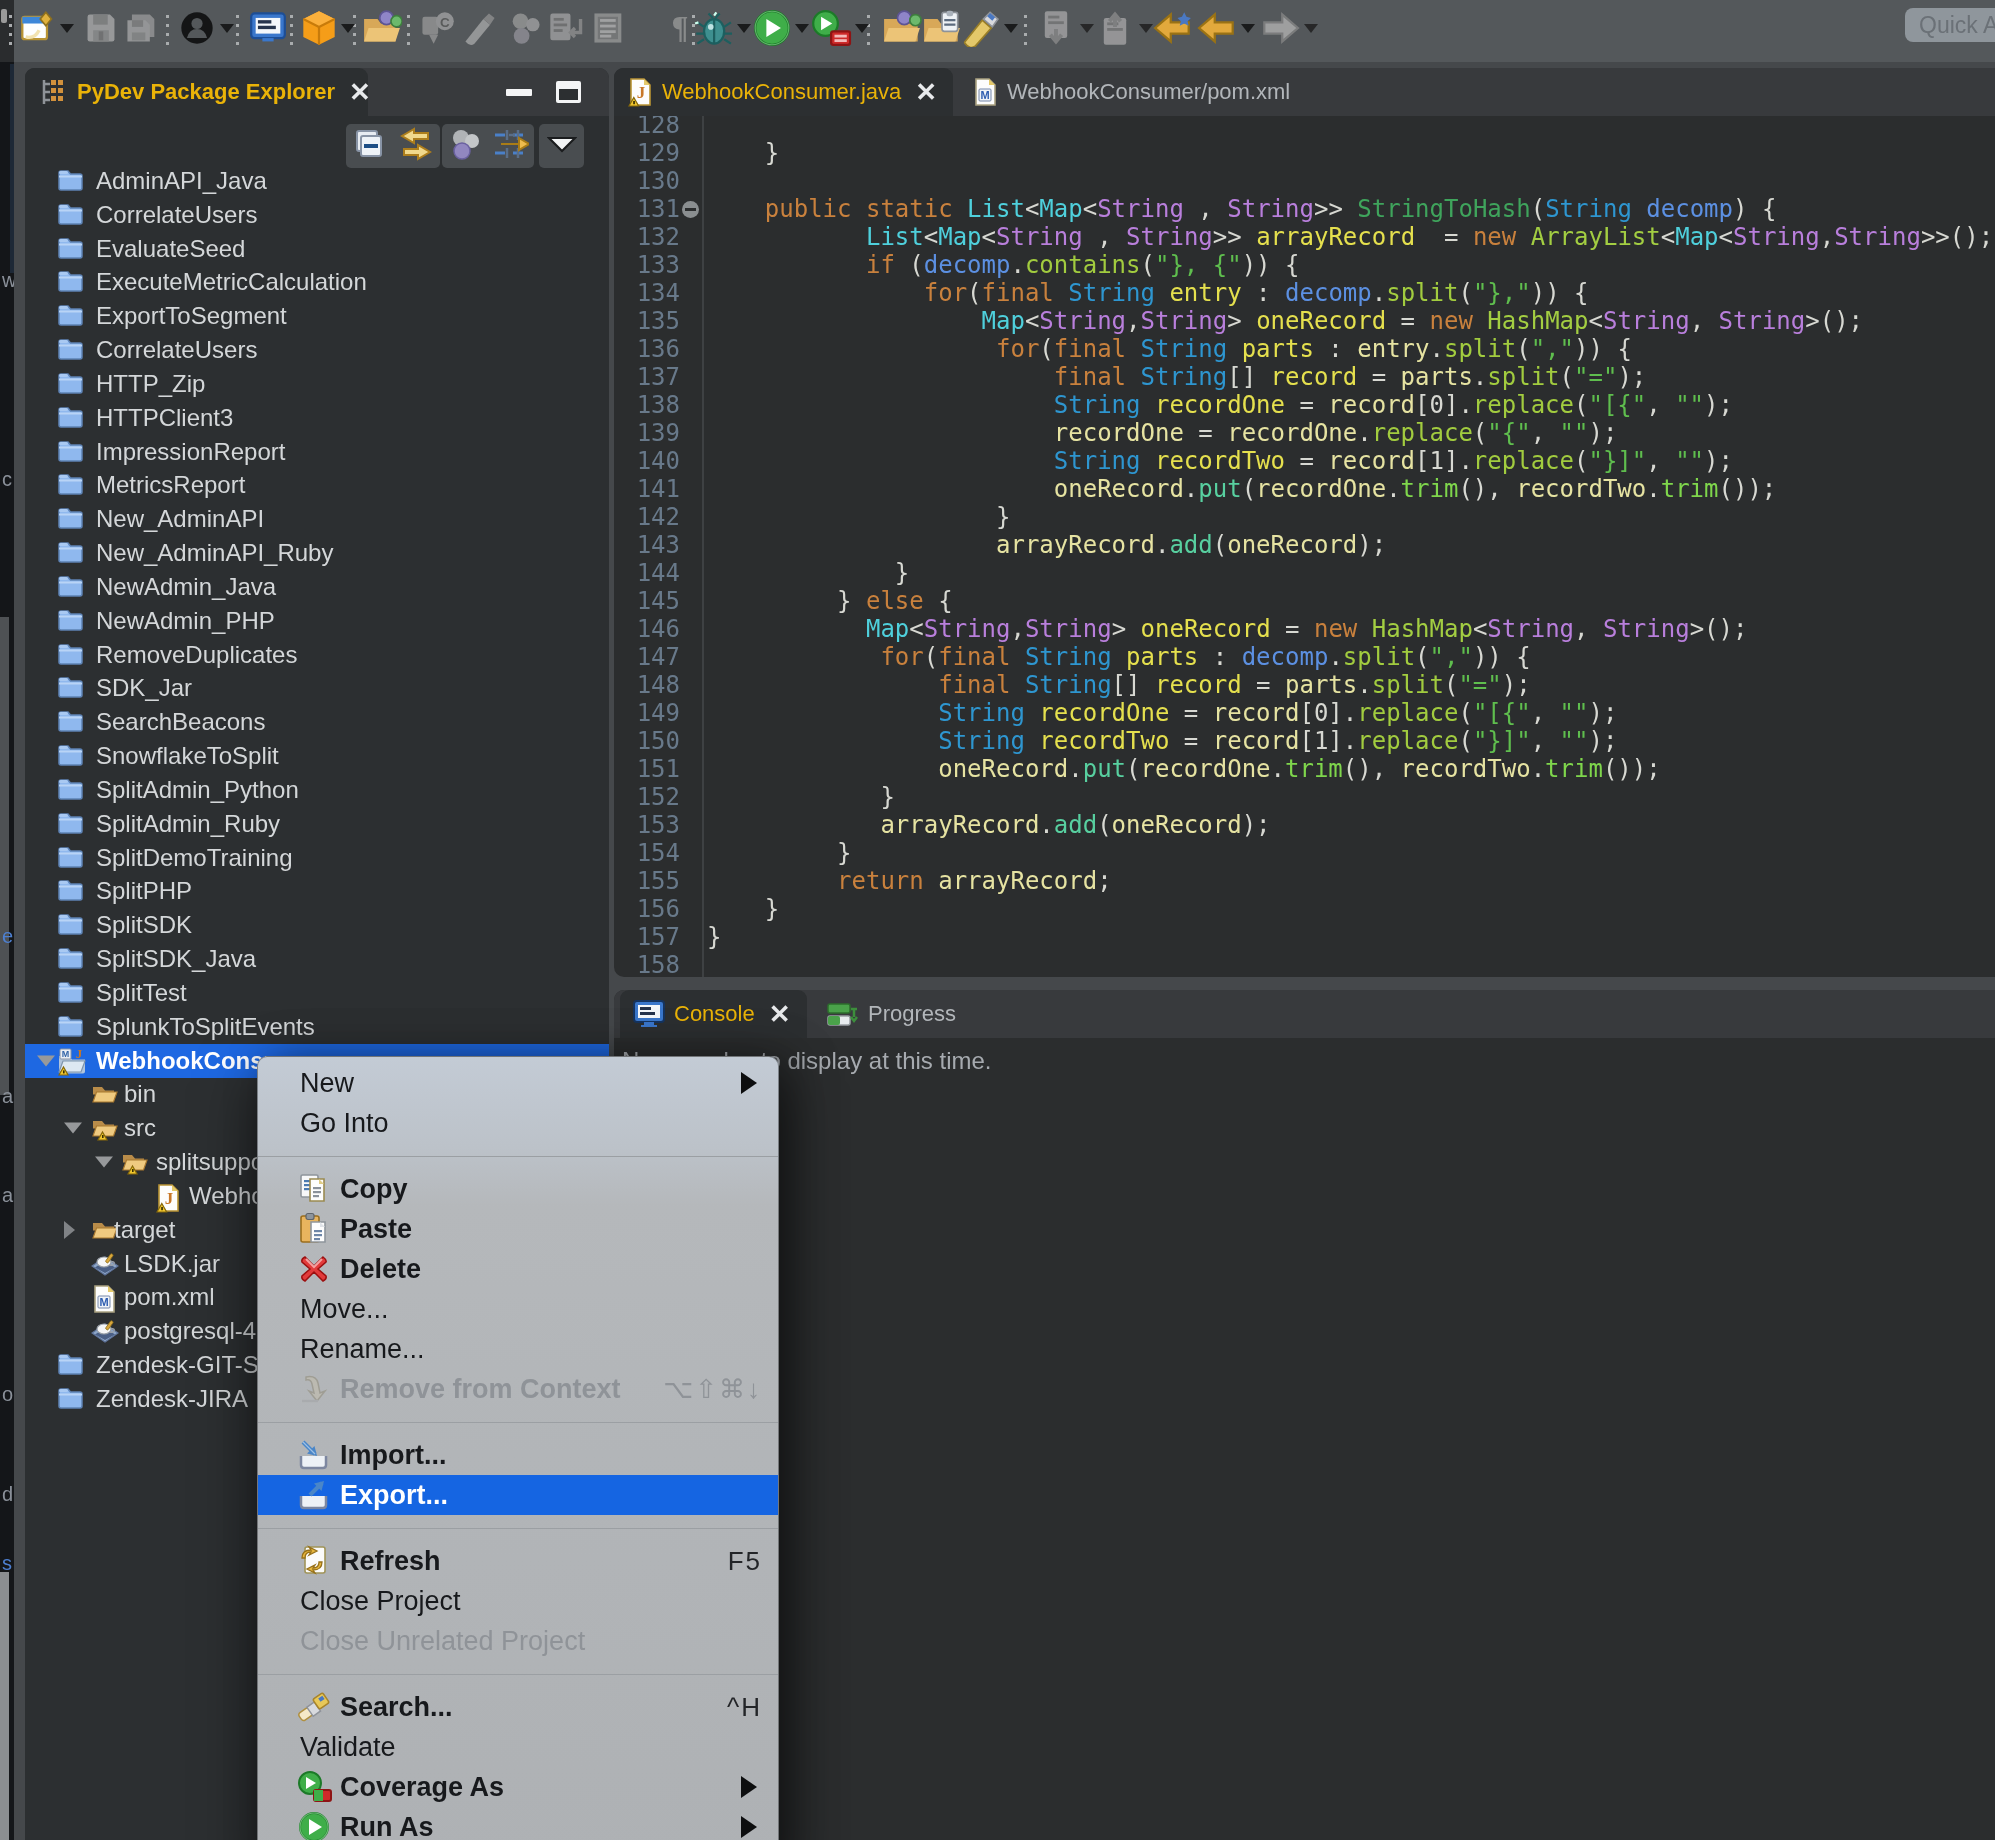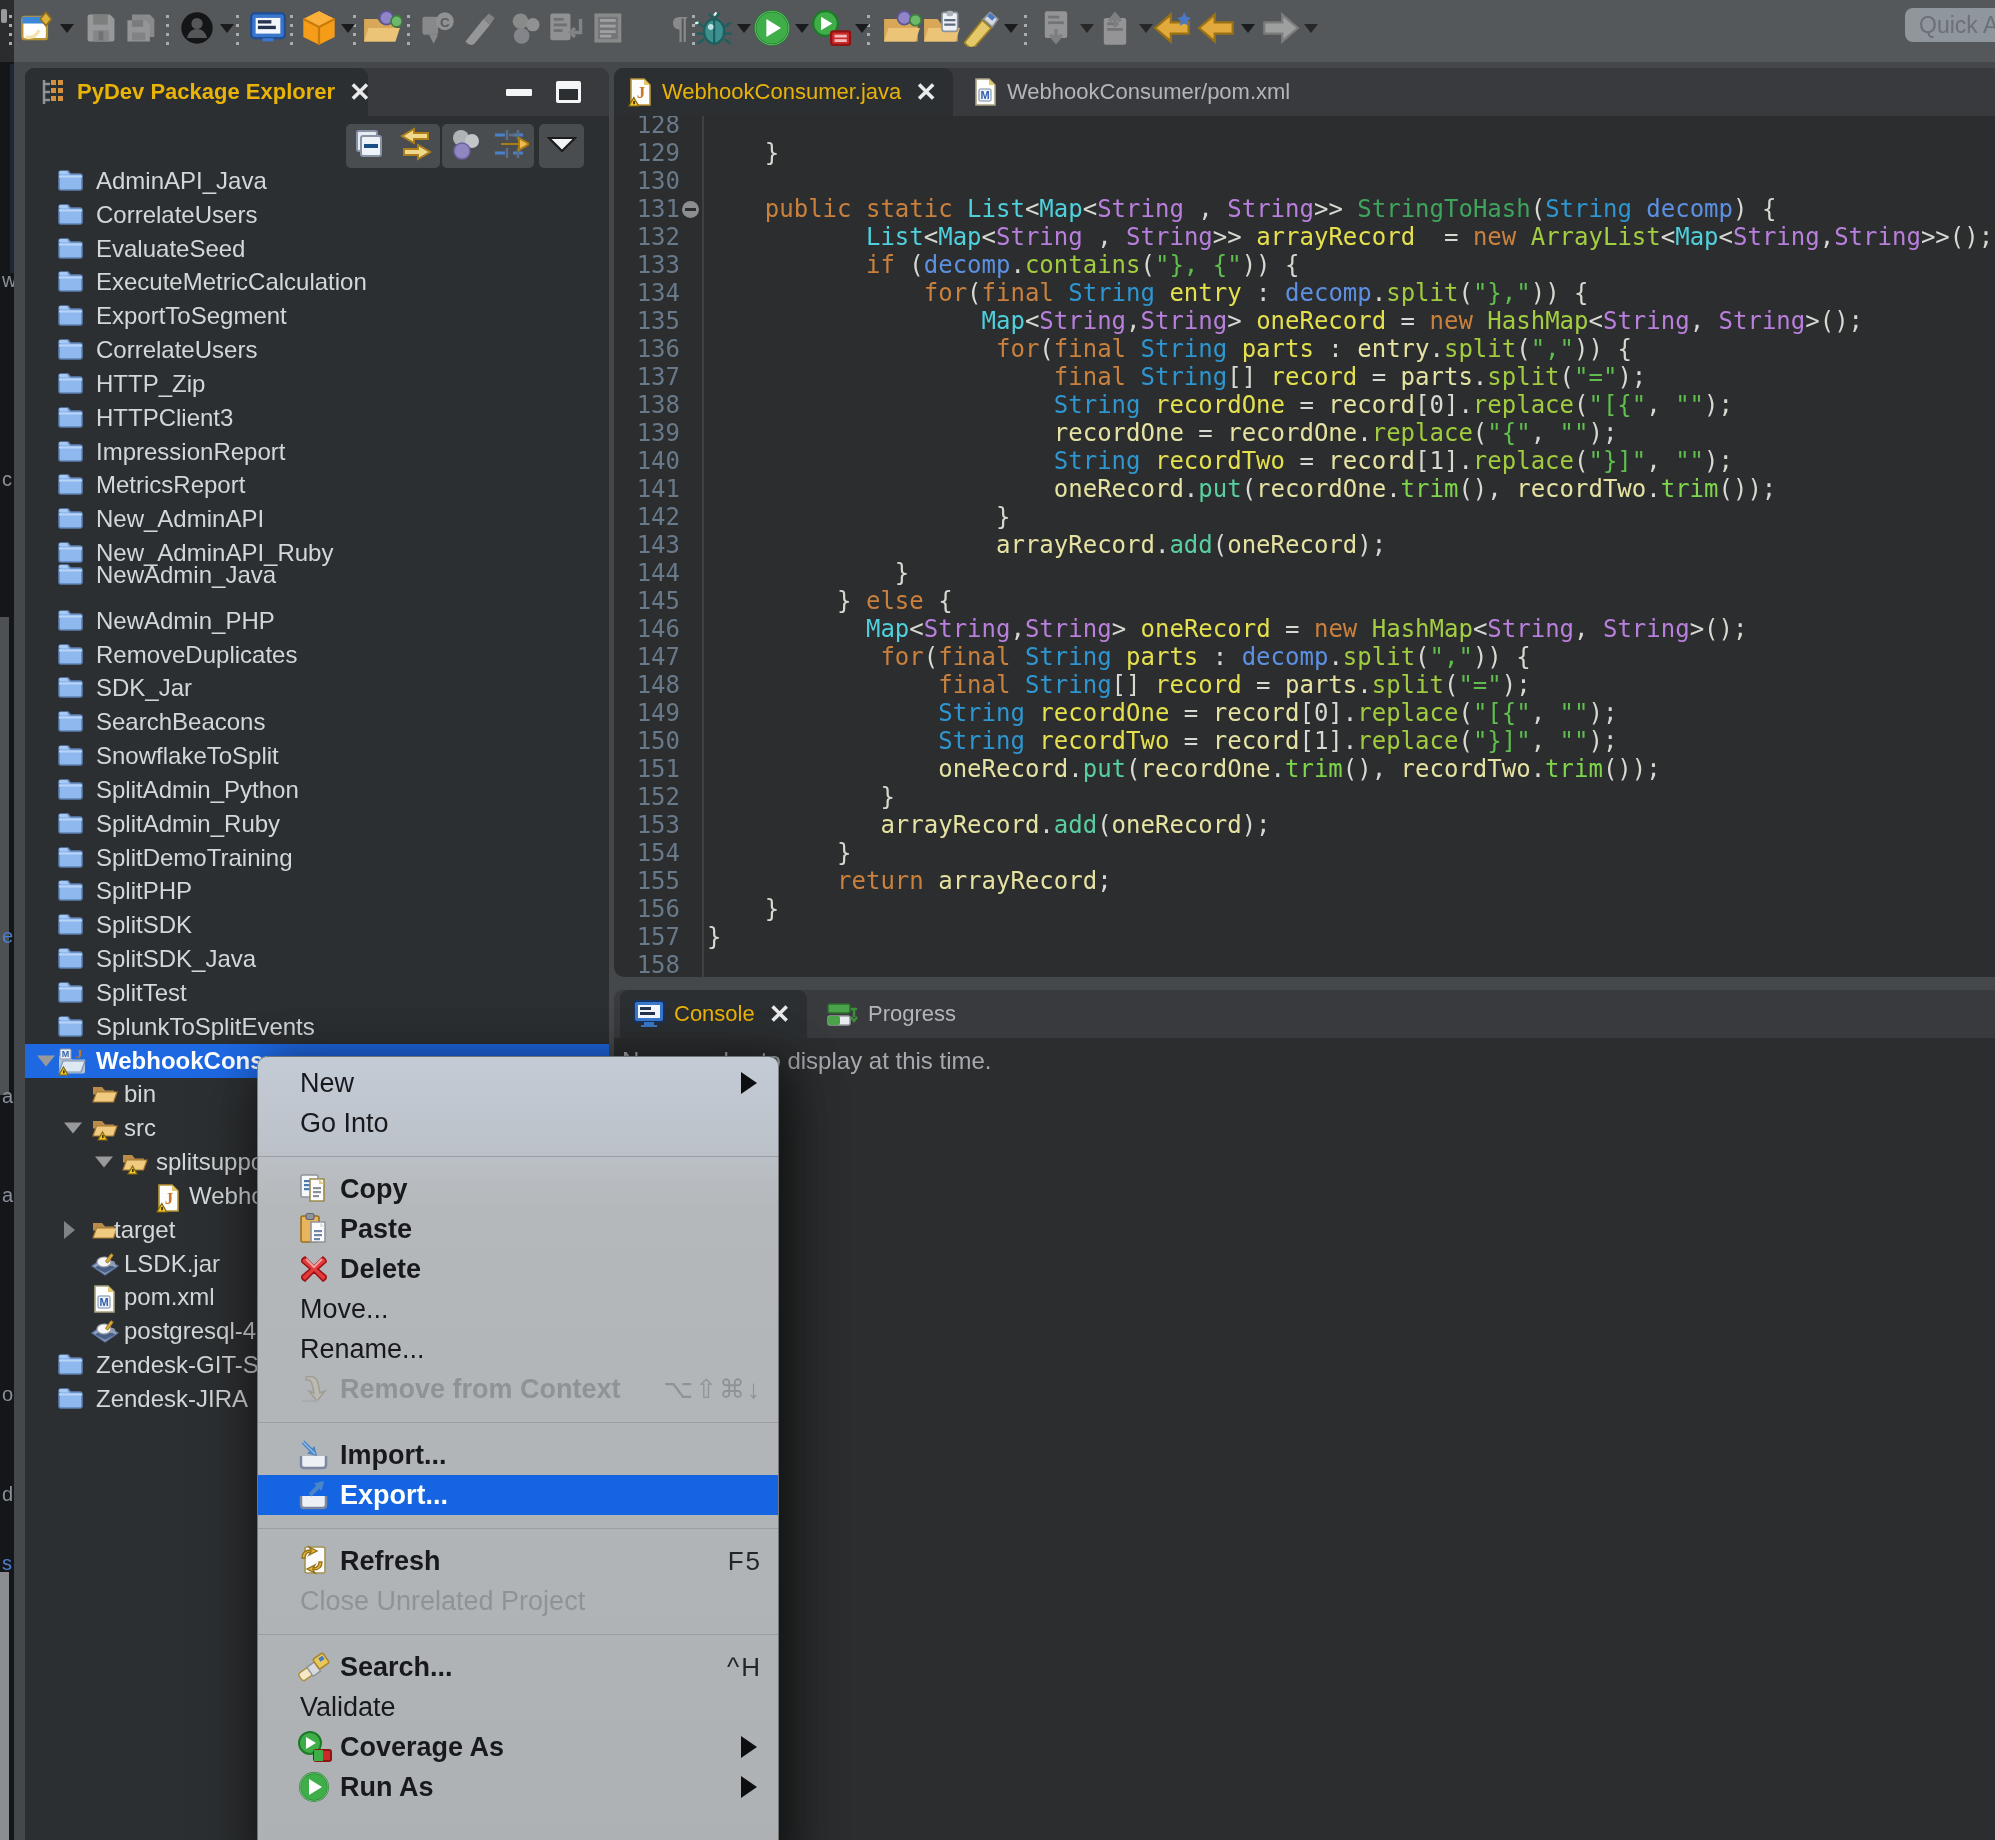--- a/index.html
+++ b/index.html
@@ -572,21 +572,21 @@
           <div class="trow" style="top: 372px;">
             <span class="ic ticon" style="left: 32px;">
               <svg width="27" height="24" viewBox="0 0 27 24">
                 <path d="M2 5 q0-2 2-2 h7 l2.5 3 H23 q2 0 2 2 v12 q0 2-2 2 H4 q-2 0-2-2 z" fill="#8fb8ee" stroke="#5d82b4" stroke-width="1.5"></path>
                 <path d="M2 8.5 h23" stroke="#b9d4f6" stroke-width="2"></path>
                 <rect x="2" y="3" width="9" height="3" rx="1.5" fill="#a9c9f2"></rect>
               </svg>
             </span>
             <span class="tlabel" style="left: 71px;">New_AdminAPI_Ruby</span>
           </div>
-          <div class="trow" style="top: 394px; padding-left: 16px;">
+          <div class="trow" style="top: 406px; padding-left: 16px;">
             <span class="ic ticon" style="left: 32px;">
               <svg width="27" height="24" viewBox="0 0 27 24">
                 <path d="M2 5 q0-2 2-2 h7 l2.5 3 H23 q2 0 2 2 v12 q0 2-2 2 H4 q-2 0-2-2 z" fill="#8fb8ee" stroke="#5d82b4" stroke-width="1.5"></path>
                 <path d="M2 8.5 h23" stroke="#b9d4f6" stroke-width="2"></path>
                 <rect x="2" y="3" width="9" height="3" rx="1.5" fill="#a9c9f2"></rect>
               </svg>
             </span>
             <span class="tlabel" style="left: 71px;">NewAdmin_Java</span>
           </div>
           <div class="trow" style="top: 440px;">
@@ -1056,20 +1056,23 @@
             <svg width="32" height="34" viewBox="0 0 32 34">
               <rect x="7" y="3" width="20" height="26" rx="2" fill="#fbfbfa" stroke="#a09458" stroke-width="1.6"></rect>
               <path d="M4 14 q0-8 9-8 l-2-3 8 4 -8 4 2-3 q-6 0-6 6 z" fill="#e8b73e" stroke="#97711a" stroke-width="1.3"></path>
               <path d="M24 18 q0 8 -9 8 l2 3 -8-4 8-4 -2 3 q6 0 6-6 z" fill="#e8b73e" stroke="#97711a" stroke-width="1.3"></path>
             </svg>
           </span>
         </span>
         <span class="mlabel">Refresh</span>
         <span class="mshortcut">F5</span>
       </div>
+      <div class="mi no-icon">
+        <span class="mlabel">Close Project</span>
+      </div>
       <div class="mi no-icon disabled">
         <span class="mlabel">Close Unrelated Project</span>
       </div>
       <div class="msep"></div>
       <div class="mi has-icon">
         <span class="micon">
           <span class="ic">
             <svg width="34" height="32" viewBox="0 0 34 32">
               <rect x="2" y="19" width="13" height="9" rx="3" transform="rotate(-35 8 23)" fill="#f5e9c8" stroke="#b09040" stroke-width="1.5"></rect>
               <rect x="12" y="13" width="9" height="11" transform="rotate(-35 16 18)" fill="#d8dade" stroke="#8f939a" stroke-width="1.5"></rect>

